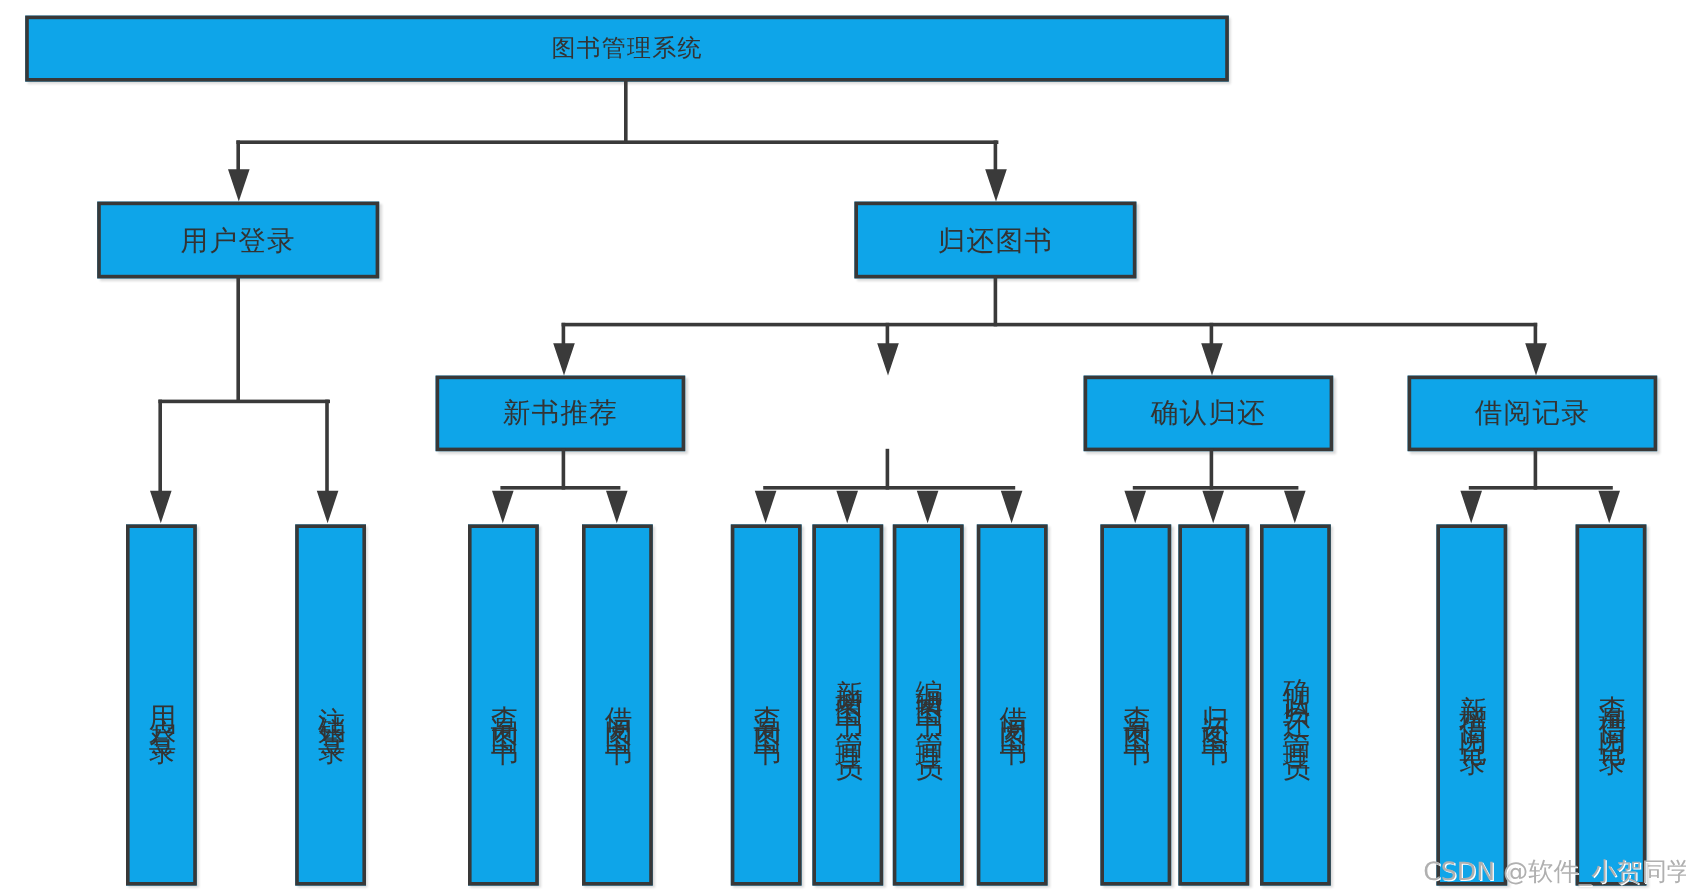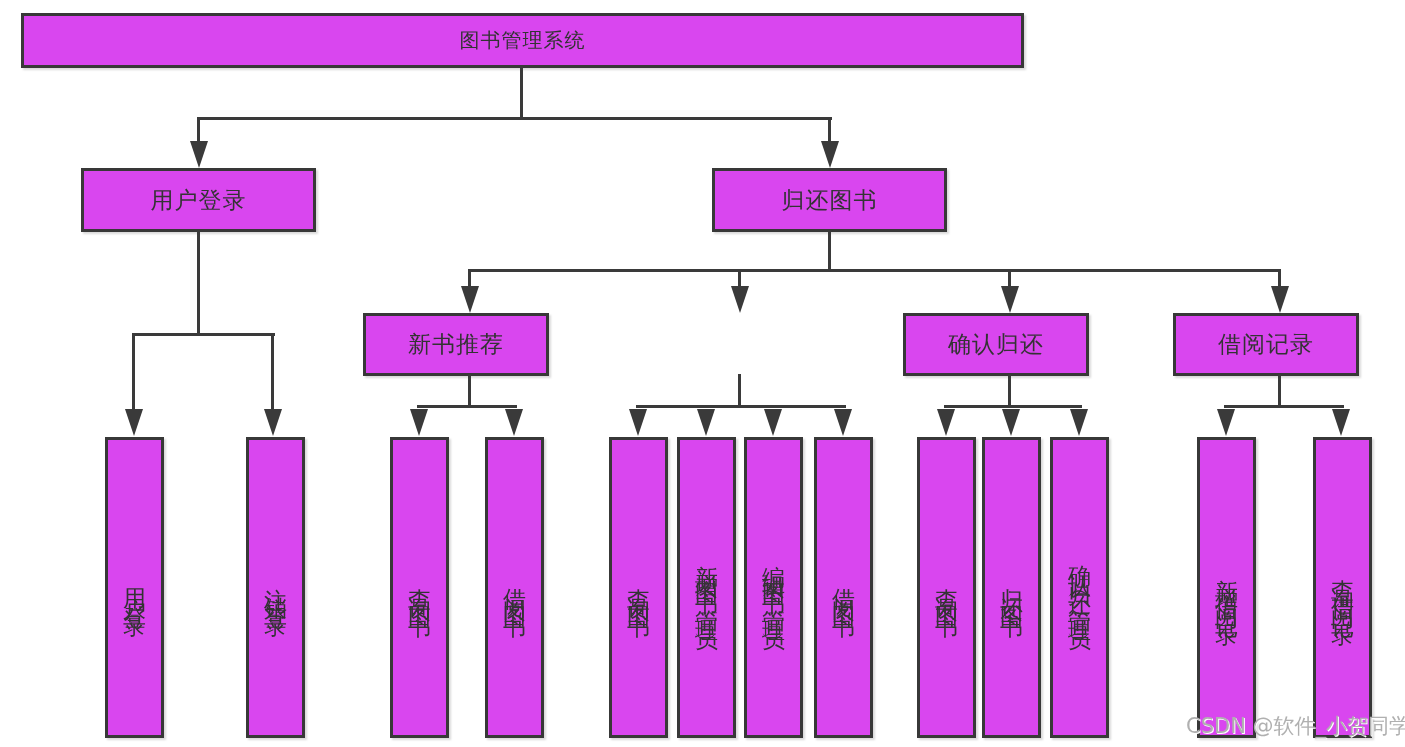--- a/index.html
+++ b/index.html
@@ -10,28 +10,28 @@
   }
   html,body{margin:0;padding:0;background:#ffffff;}
   body{font-family:"DejaVu Sans","Liberation Sans",sans-serif;}
   .canvas{position:relative;width:1405px;height:747px;background:#ffffff;overflow:hidden;}
 
   
   .node{
     position:absolute;
     box-sizing:border-box;
     border:3px solid var(--border);
-    background:#d946ef;
+    background:#0ea5e9;
     display:flex;align-items:center;justify-content:center;
     color:var(--text);
     box-shadow:2px 2px 2px rgba(0,0,0,0.15);
   }
   .root{left:21px;top:13px;width:1003px;height:55px;font-size:20px;letter-spacing:1px;}
   .l2{top:168px;width:235px;height:64px;font-size:23px;letter-spacing:1px;}
-  .l3{top:313px;width:186px;height:63px;font-size:23px;letter-spacing:1px;}
+  .l3{top:313px;width:208px;height:63px;font-size:23px;letter-spacing:1px;}
   .l4{top:437px;width:59px;height:301px;}
   .vtext{
     writing-mode:vertical-rl;
     text-orientation:mixed;
     font-size:23px;
     letter-spacing:9px;
     line-height:1;
     color:var(--text);
     white-space:nowrap;
   }

